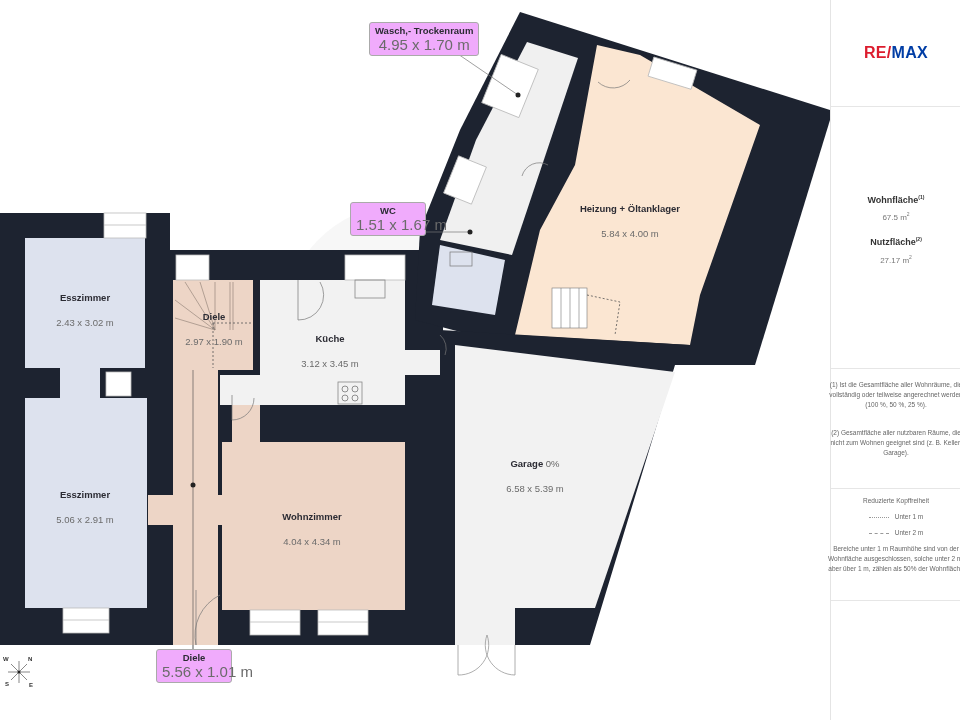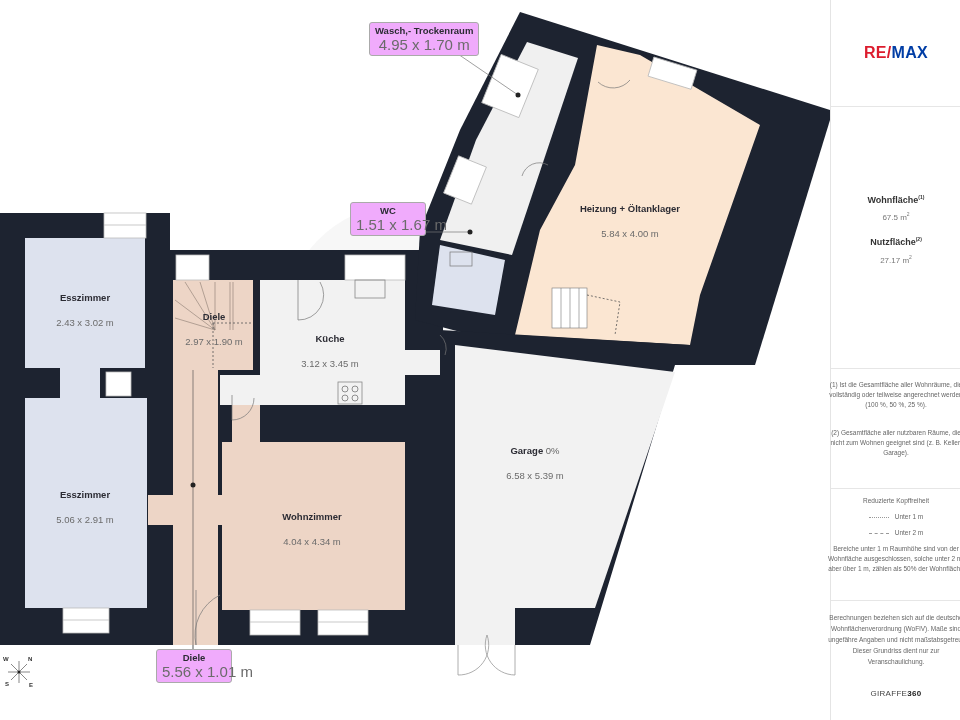--- a/index.html
+++ b/index.html
@@ -156,21 +156,21 @@
   <div class="d">3.12 x 3.45 m</div>
 </div>
 <div class="lbl" style="left:262px;top:511px;width:100px;">
   <div class="n">Wohnzimmer</div>
   <div class="d">4.04 x 4.34 m</div>
 </div>
 <div class="lbl" style="left:560px;top:203px;width:140px;">
   <div class="n">Heizung + Öltanklager</div>
   <div class="d">5.84 x 4.00 m</div>
 </div>
-<div class="lbl" style="left:485px;top:445px;width:100px;">
+<div class="lbl" style="left:485px;top:458px;width:100px;">
   <div class="n"><b>Garage</b> <span>0%</span></div>
   <div class="d">6.58 x 5.39 m</div>
 </div>
 
 <div class="callout" style="left:369px;top:22px;">
   <div class="n">Wasch,- Trockenraum</div>
   <div class="d">4.95 x 1.70 m</div>
 </div>
 <div class="callout" style="left:316px;top:202px;width:64px;margin-left:34px;">
   <div class="n">WC</div>
@@ -212,17 +212,13 @@
   <div class="sb-sec notes">
     <div class="note" style="top:12px;">(1) Ist die Gesamtfläche aller Wohnräume, die vollständig oder teilweise angerechnet werden (100 %, 50 %, 25 %).</div>
     <div class="note" style="top:60px;">(2) Gesamtfläche aller nutzbaren Räume, die nicht zum Wohnen geeignet sind (z. B. Keller, Garage).</div>
   </div>
   <div class="sb-sec legend">
     <div class="legend-title">Reduzierte Kopffreiheit</div>
     <div class="legend-row" style="top:24px;"><span class="ln dot"></span><span>Unter 1 m</span></div>
     <div class="legend-row" style="top:40px;"><span class="ln dash"></span><span>Unter 2 m</span></div>
     <div class="legend-text">Bereiche unter 1 m Raumhöhe sind von der Wohnfläche ausgeschlossen, solche unter 2 m, aber über 1 m, zählen als 50% der Wohnfläche</div>
   </div>
-  <div class="sb-sec footer">
-    <div class="footer-text">Berechnungen beziehen sich auf die deutsche Wohnflächenverordnung (WoFlV). Maße sind ungefähre Angaben und nicht maßstabsgetreu. Dieser Grundriss dient nur zur Veranschaulichung.</div>
-    <div class="brand"><span>GIRAFFE</span><b>360</b></div>
-  </div>
 </div>
 
 </body></html>

